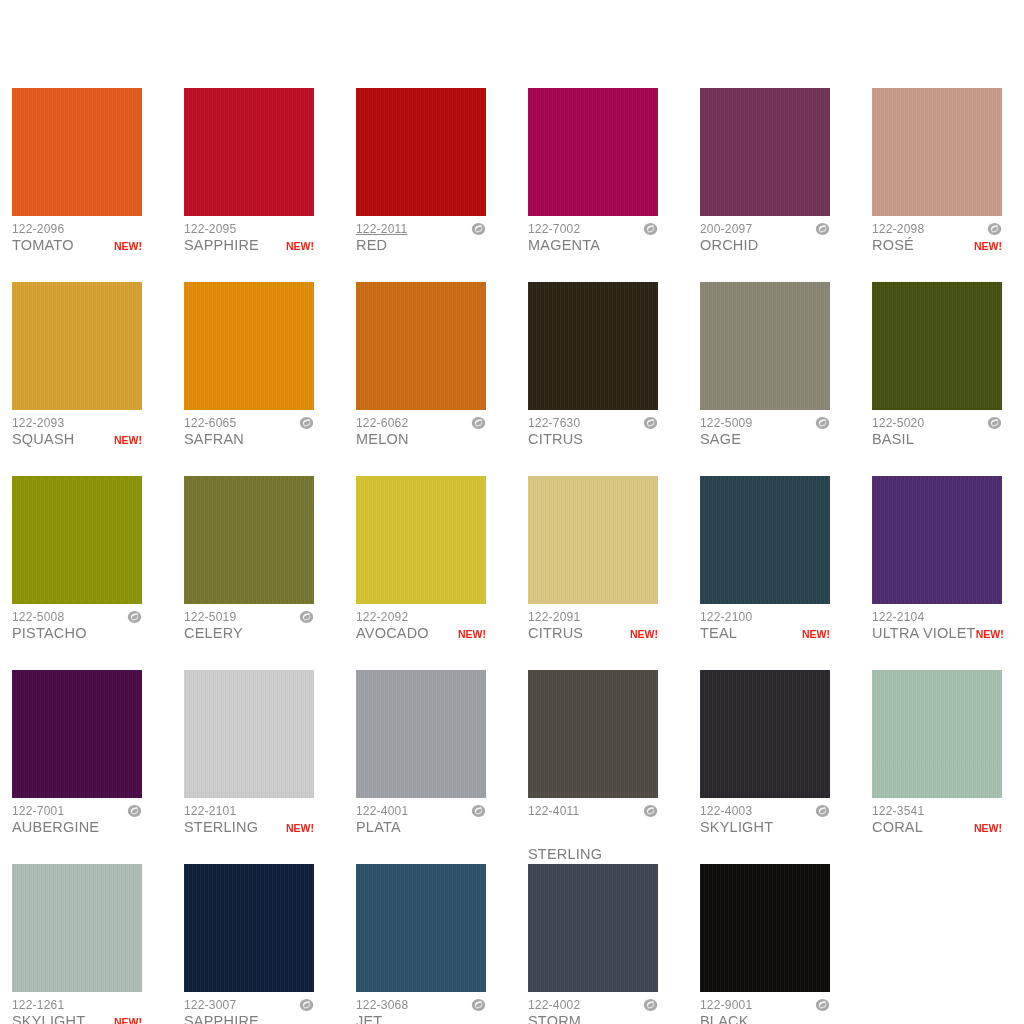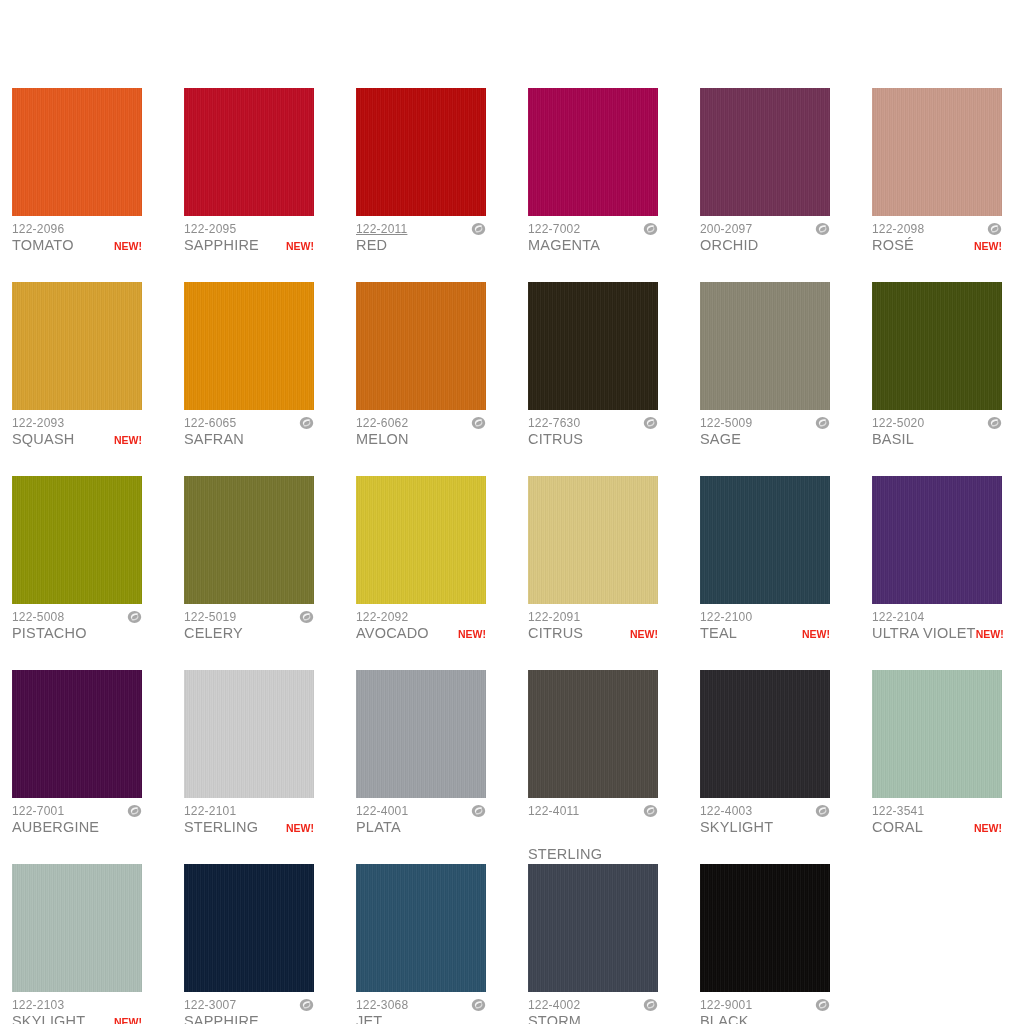--- a/index.html
+++ b/index.html
@@ -574,21 +574,21 @@
       <div class="name-row">
         <span class="name" style="color: rgb(126, 126, 126);">CORAL</span>
         <span class="new-badge" style="color: rgb(239, 36, 24);">NEW!</span>
       </div>
     </div>
   </div>
       <div class="swatch-cell">
     <div class="chip" style="background: rgb(172, 189, 181);"></div>
     <div class="meta">
       <div class="code-row">
-        <span class="code" style="color: rgb(141, 141, 141);">122-2103</span>
+        <span class="code" style="color: rgb(141, 141, 141);">122-1261</span>
         <span class="seal-icon hidden">
           <svg viewBox="0 0 16 15" width="15" height="14" aria-hidden="true">
             <ellipse cx="8" cy="7.5" rx="7.2" ry="6.4" fill="#a8a8a8"></ellipse>
             <path d="M11.4 3.6 C8.2 3.0 5.0 4.4 4.2 6.8 C3.6 8.6 4.8 10.4 6.8 10.9 C5.2 9.8 5.0 8.2 5.9 7.0 C7.0 5.5 9.3 4.9 11.4 5.4 Z" fill="#f3f3f3"></path>
             <path d="M5.0 11.1 C8.2 11.8 11.3 10.4 12.1 8.0 C12.6 6.4 11.7 4.9 10.1 4.2 C11.3 5.3 11.4 6.8 10.5 8.0 C9.4 9.5 7.1 10.1 5.0 9.6 Z" fill="#dcdcdc"></path>
           </svg>
         </span>
       </div>
       <div class="name-row">
         <span class="name" style="color: rgb(126, 126, 126);">SKYLIGHT</span>

